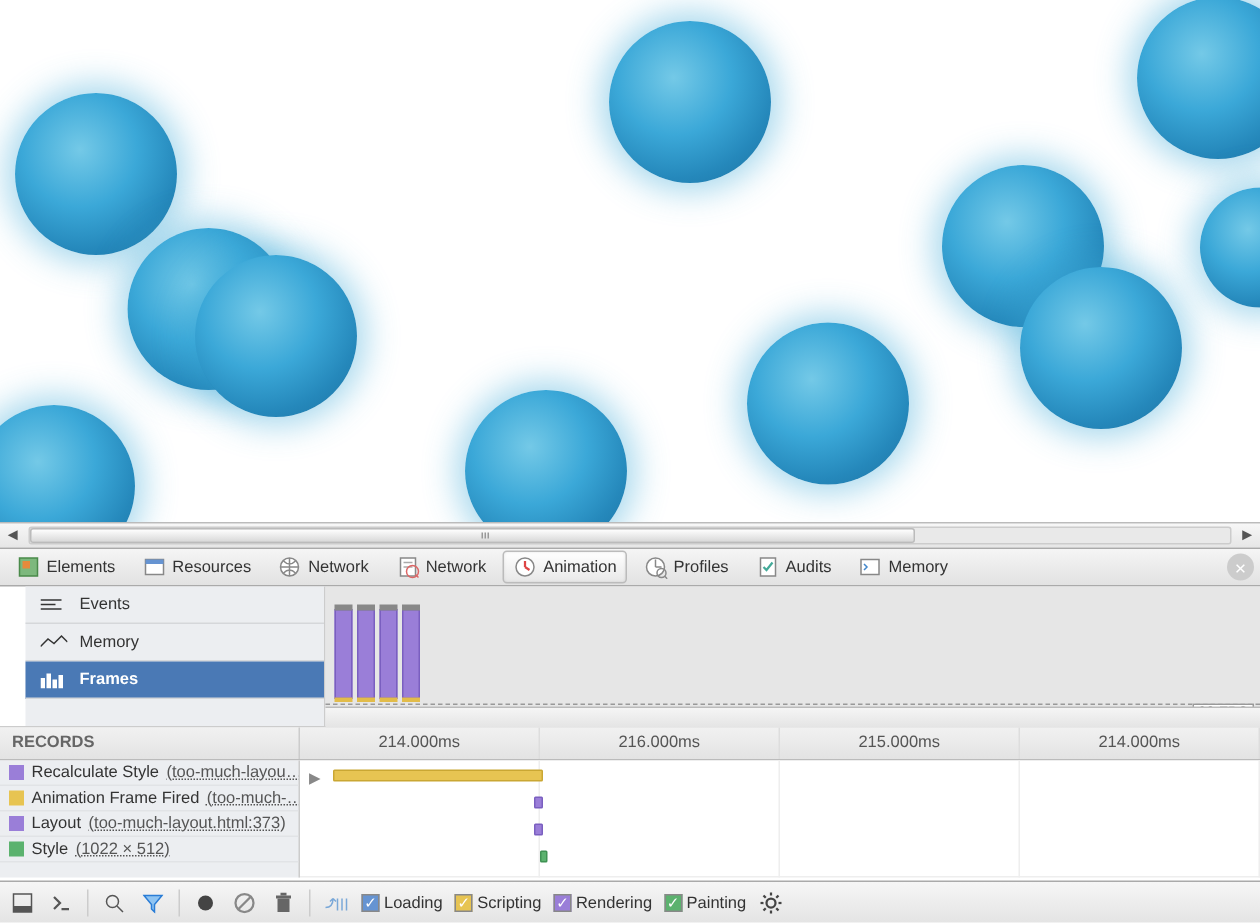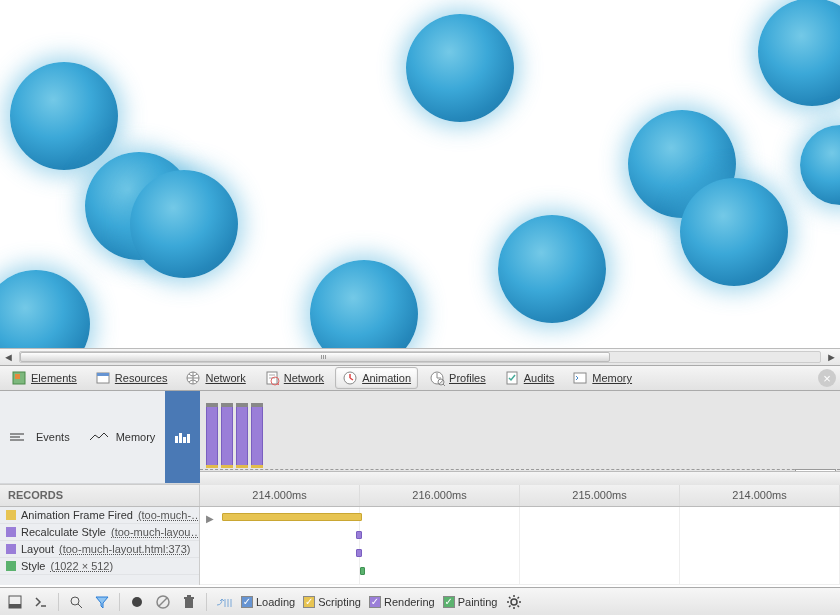--- a/index.html
+++ b/index.html
@@ -25,29 +25,29 @@
 
 .hscroll { height: 17px; background: linear-gradient(#f7f7f7,#e6e6e6); border-top: 1px solid #bbb; display: flex; align-items: center; }
 .hscroll .arrow { width: 17px; height: 17px; display: flex; align-items: center; justify-content: center; color: #555; cursor: pointer; }
 .hscroll .track { flex: 1; height: 12px; background: #e9e9e9; border: 1px solid #ccc; border-radius: 2px; position: relative; margin: 0 2px; }
 .hscroll .thumb { position: absolute; left: 0; top: 0; bottom: 0; width: 590px; background: linear-gradient(#fefefe,#d9d9d9); border: 1px solid #bbb; border-radius: 2px; }
 .hscroll .grip { position: absolute; left: 300px; top: 2px; bottom: 2px; width: 8px; display: flex; gap:1px; }
 .hscroll .grip span { width:1px; background:#999; }
 
 
 .tabbar { height: 26px; background: linear-gradient(#f5f5f5,#e2e2e2); border-top: 1px solid #aaa; border-bottom: 1px solid #aaa; display: flex; align-items: center; padding: 0 4px; gap: 4px; }
-.tabbar .tab { display: flex; align-items: center; gap: 4px; padding: 3px 7px; border-radius: 3px; cursor: pointer; text-decoration: underline; }
+.tabbar .tab { display: flex; align-items: center; gap: 4px; padding: 3px 7px; border-radius: 3px; cursor: pointer; }
 .tabbar .tab.active { background: linear-gradient(#fff,#e8e8e8); border: 1px solid #bbb; box-shadow: inset 0 0 2px rgba(0,0,0,0.1); padding: 2px 6px; }
 .tabbar .tab .icn { width:16px; height:16px; display:flex; align-items:center; justify-content:center; }
 .tabbar .spacer { flex: 1; }
 .tabbar .close { width:18px; height:18px; border-radius:50%; background:#ccc; color:#fff; display:flex; align-items:center; justify-content:center; cursor:pointer; font-size:13px; }
 
 
 .timeline-body { display: flex; height: 94px; border-bottom: 1px solid #ccc; }
-.side-tabs { width: 200px; background: #eceef1; border-right: 1px solid #ccc; display:flex; flex-direction:row; }
+.side-tabs { width: 200px; background: #eceef1; border-right: 1px solid #ccc; display:flex; flex-direction:column;margin-left:17px; }
 .side-tab { display:flex; align-items:center; gap:8px; padding: 6px 10px; border-bottom: 1px solid #d5d7da; cursor:pointer; }
 .side-tab.active { background: #4a79b5; color: #fff; font-weight: bold; }
 .side-tab .sicn { width:18px; height:12px; display:flex; align-items:center; justify-content:center; }
 
 .frames-view { flex:1; position:relative; background:#e6e6e6; }
 .frames-view .bars { position:absolute; left:6px; top:6px; bottom:18px; display:flex; gap:3px; align-items:flex-end; }
 .frames-view .bar { width:12px; background:#9a7ed8; border:1px solid #7a5fc0; position:relative; height:60px; }
 .frames-view .bar .cap { position:absolute; top:-4px; left:-1px; right:-1px; height:4px; background:#888; }
 .frames-view .bar .base { position:absolute; bottom:-3px; left:-1px; right:-1px; height:3px; background:#e2bc4a; }
 .frames-view .fps { position:absolute; right:4px; bottom:2px; background:#fff; border:1px solid #999; padding:0 3px; font-size:10px; }
@@ -263,28 +263,28 @@
     <div class="col">214.000ms</div>
     <div class="col">216.000ms</div>
     <div class="col">215.000ms</div>
     <div class="col">214.000ms</div>
   </div>
 </div>
 
 <div class="records-body">
   <div class="records-list">
     <div class="record-row">
+      <span class="sw sw-purple"></span>
+      <span>Recalculate Style</span>
+      <span class="lk">(too-much-layou…</span>
+    </div>
+    <div class="record-row">
       <span class="sw sw-yellow"></span>
       <span>Animation Frame Fired</span>
       <span class="lk">(too-much-…</span>
-    </div>
-    <div class="record-row">
-      <span class="sw sw-purple"></span>
-      <span>Recalculate Style</span>
-      <span class="lk">(too-much-layou…</span>
     </div>
     <div class="record-row">
       <span class="sw sw-purple"></span>
       <span>Layout</span>
       <span class="lk">(too-much-layout.html:373)</span>
     </div>
     <div class="record-row">
       <span class="sw sw-green"></span>
       <span>Style</span>
       <span class="lk">(1022 × 512)</span>

